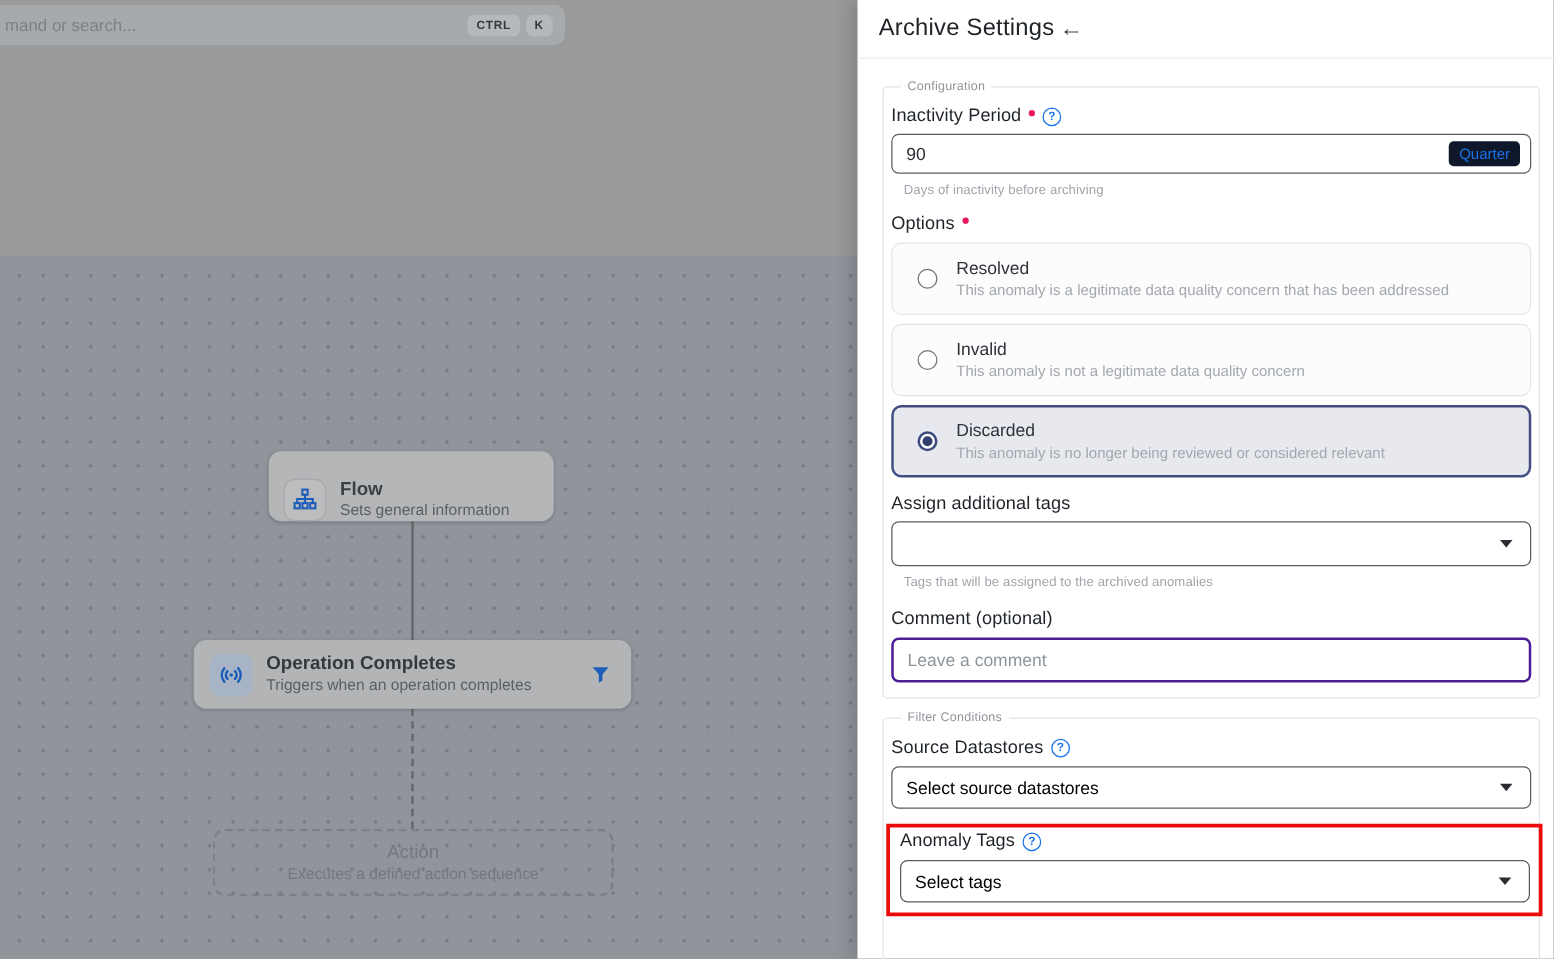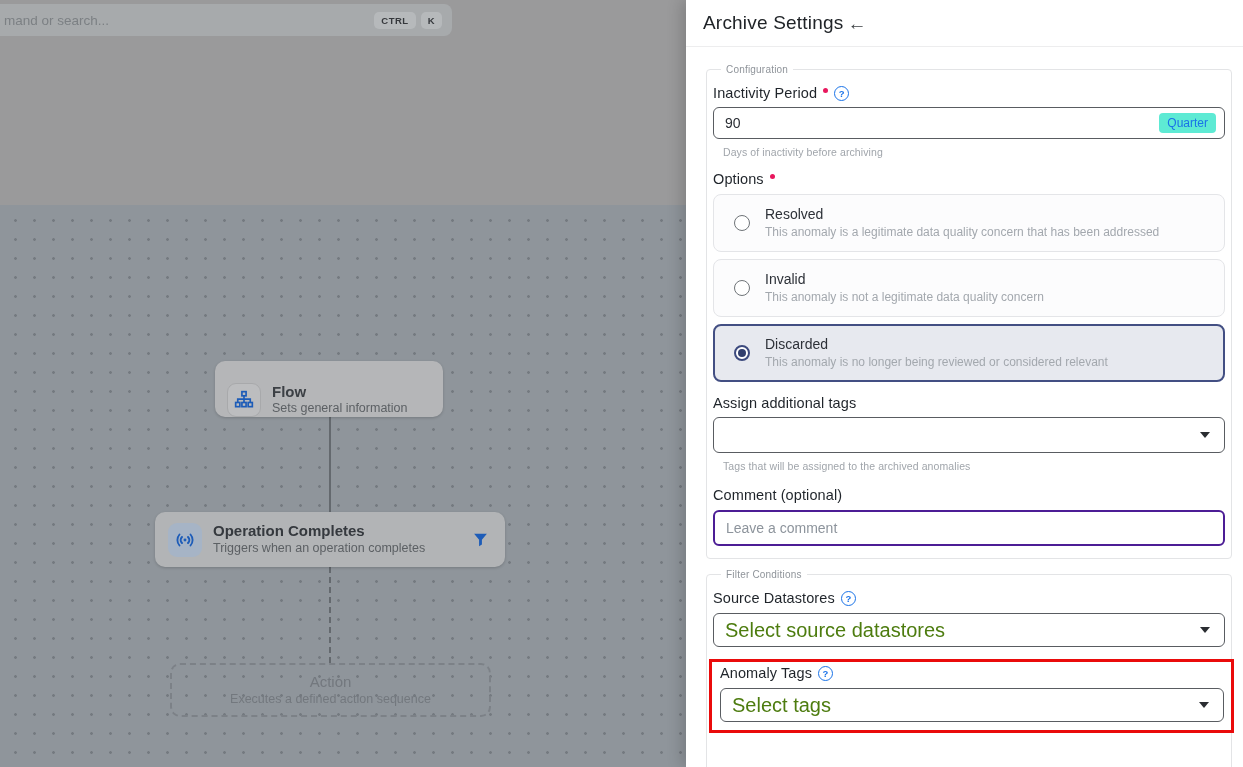--- a/index.html
+++ b/index.html
@@ -95,21 +95,21 @@
     color:#1a73e8; font-size:9.5px; font-weight:bold;
     display:inline-flex; align-items:center; justify-content:center; cursor:pointer;
   }
 
   .textbox {
     margin-top:6px; height:32px; border:1px solid #595c61; border-radius:6px;
     display:flex; align-items:center; padding:0 8px 0 11px; background:#fff;
   }
   .textbox .value { flex:1; font-size:14px; color:#2a2e34; }
   .unit-badge {
-    background:#5eead4; color:#1a73e8; font-size:12px; font-weight:500;
+    background:#0f172a; color:#1a73e8; font-size:12px; font-weight:500;
     border-radius:4px; padding:3px 8px; cursor:pointer;margin-left:18px;
   }
   .helper { font-size:10.5px; color:#a0a5ab; margin:7px 0 0 10px; letter-spacing:.1px; }
 
   .radio-card {
     margin-top:7px; min-height:58px; border:1px solid #e4e5e8; border-radius:8px;
     background:#fcfcfd; display:flex; align-items:center; padding:9px 14px 9px 20px;
     cursor:pointer;
   }
   .radio-card:first-of-type { margin-top:6px; }
@@ -125,21 +125,21 @@
   }
   .radio-title { font-size:14px; font-weight:500; color:#2d3138; line-height:1.35; }
   .radio-desc { font-size:12px; color:#a3a8ae; line-height:1.35; }
 
   .select-box {
     margin-top:6px; height:36px; border:1px solid #595c61; border-radius:6px;
     display:flex; align-items:center; justify-content:space-between;
     padding:0 14px 0 11px; cursor:pointer; background:#fff;
   }
   .select-box.short { height:34px; margin-top:7px; }
-  .select-placeholder { font-size:20px; color:#4d7c0f; }
+  .select-placeholder { font-size:14px; color:#000000; }
   .caret {
     width:0; height:0; border-left:5px solid transparent; border-right:5px solid transparent;
     border-top:6px solid #2a2d31;
   }
 
   .comment-input {
     margin-top:7px; width:100%; height:36px; border:2px solid #4c1d95; border-radius:6px;
     padding:0 11px; font:14px "Liberation Sans",sans-serif; color:#2a2e34; outline:none;
   }
   .comment-input::placeholder { color:#8d949c; opacity:1; }

